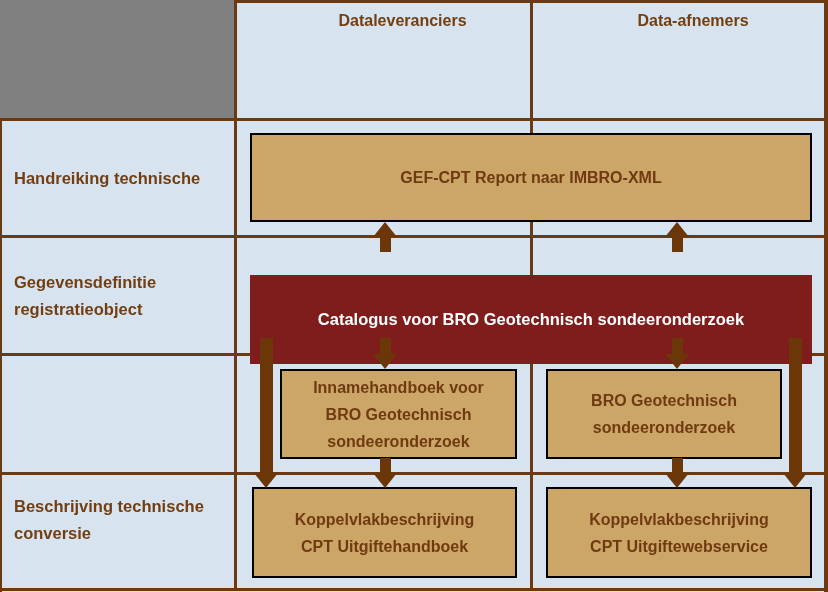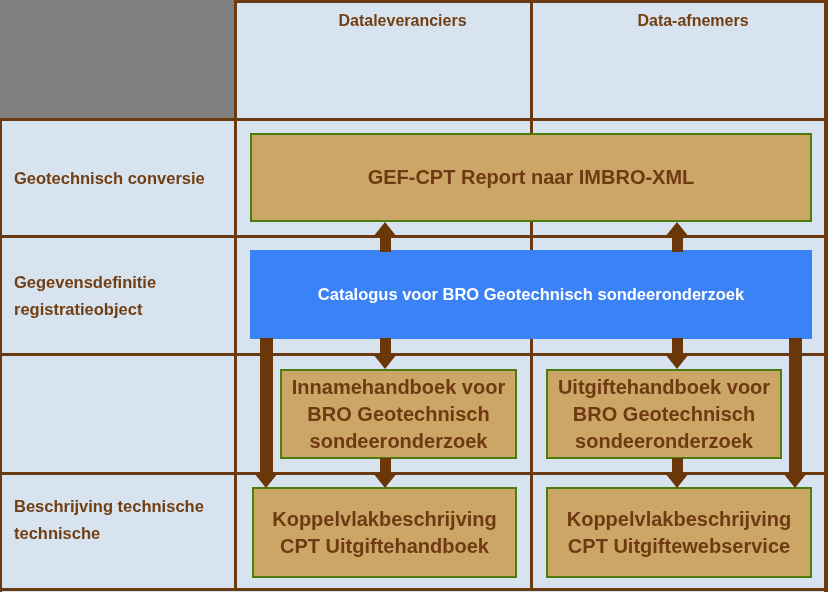--- a/index.html
+++ b/index.html
@@ -35,33 +35,33 @@
 
   .row-label { position:absolute; left:2px; width:232px; z-index:2;
                display:flex; flex-direction:column; justify-content:center;
                padding-left:12px; color:#713F12; font-size:16.5px;
                line-height:27px; }
   #row-label-1 { top:121px; height:114px; }
   #row-label-2 { top:238px; height:115px; }
   #row-label-3 { top:356px; height:116px; }
   #row-label-4 { top:475px; height:89px; }
 
-  .tan-box { position:absolute; background:#CCA666; border:2px solid #4d7c0f;
+  .tan-box { position:absolute; background:#CCA666; border:2px solid #000000;
              z-index:3; display:flex; flex-direction:column;
              justify-content:center; align-items:center; text-align:center;
-             color:#6F3A12; font-size:20px; line-height:27px; }
+             color:#6F3A12; font-size:16px; line-height:27px; }
   #box-gef        { left:250px; top:133px; width:562px; height:89px; }
   #box-inname-hb  { left:280px; top:369px; width:237px; height:90px; }
   #box-uitgifte-hb{ left:546px; top:369px; width:236px; height:90px; }
   #box-koppel-in  { left:252px; top:487px; width:265px; height:91px; }
   #box-koppel-uit { left:546px; top:487px; width:266px; height:91px; }
 
-  .brown-box { position:absolute; background:#3b82f6; z-index:3;
+  .brown-box { position:absolute; background:#7f1d1d; z-index:3;
                display:flex; justify-content:center; align-items:center;
-               text-align:right; color:#FFFFFF; font-size:16.5px; }
+               text-align:right; color:#FFFFFF; font-size:16.5px;margin-top:25px; }
   #box-catalogus { left:250px; top:250px; width:562px; height:89px; }
 
   
   .arrow { position:absolute; z-index:4; display:flex; flex-direction:column;
            align-items:center; width:24px; }
   .arrow .shaft { width:11px; flex:1; background:#6B3708; }
   .arrow .head-up { width:0; height:0;
       border-left:12px solid transparent; border-right:12px solid transparent;
       border-bottom:15px solid #6B3708; }
   .arrow .head-down { width:0; height:0;
@@ -97,47 +97,46 @@
   <div class="gray-box"></div>
 
   <div class="col-header" id="col-header-1">
     <span>Dataleveranciers</span>
   </div>
   <div class="col-header" id="col-header-2">
     <span>Data-afnemers</span>
   </div>
 
   <div class="row-label" id="row-label-1">
-    <span>Geotechnisch conversie</span>
+    <span>Handreiking technische</span>
   </div>
   <div class="row-label" id="row-label-2">
     <span>Gegevensdefinitie</span>
     <span>registratieobject</span>
   </div>
   <div class="row-label" id="row-label-4">
     <span>Beschrijving technische</span>
-    <span>technische</span>
+    <span>conversie</span>
   </div>
 
   <div class="tan-box" id="box-gef">
     <span>GEF-CPT Report naar IMBRO-XML</span>
   </div>
 
   <div class="brown-box" id="box-catalogus">
     <span>Catalogus voor BRO Geotechnisch sondeeronderzoek</span>
   </div>
 
   <div class="tan-box" id="box-inname-hb">
     <span>Innamehandboek voor</span>
     <span>BRO Geotechnisch</span>
     <span>sondeeronderzoek</span>
   </div>
 
   <div class="tan-box" id="box-uitgifte-hb">
-    <span>Uitgiftehandboek voor</span>
     <span>BRO Geotechnisch</span>
     <span>sondeeronderzoek</span>
   </div>
 
   <div class="tan-box" id="box-koppel-in">
     <span>Koppelvlakbeschrijving</span>
     <span>CPT Uitgiftehandboek</span>
   </div>
 
   <div class="tan-box" id="box-koppel-uit">

